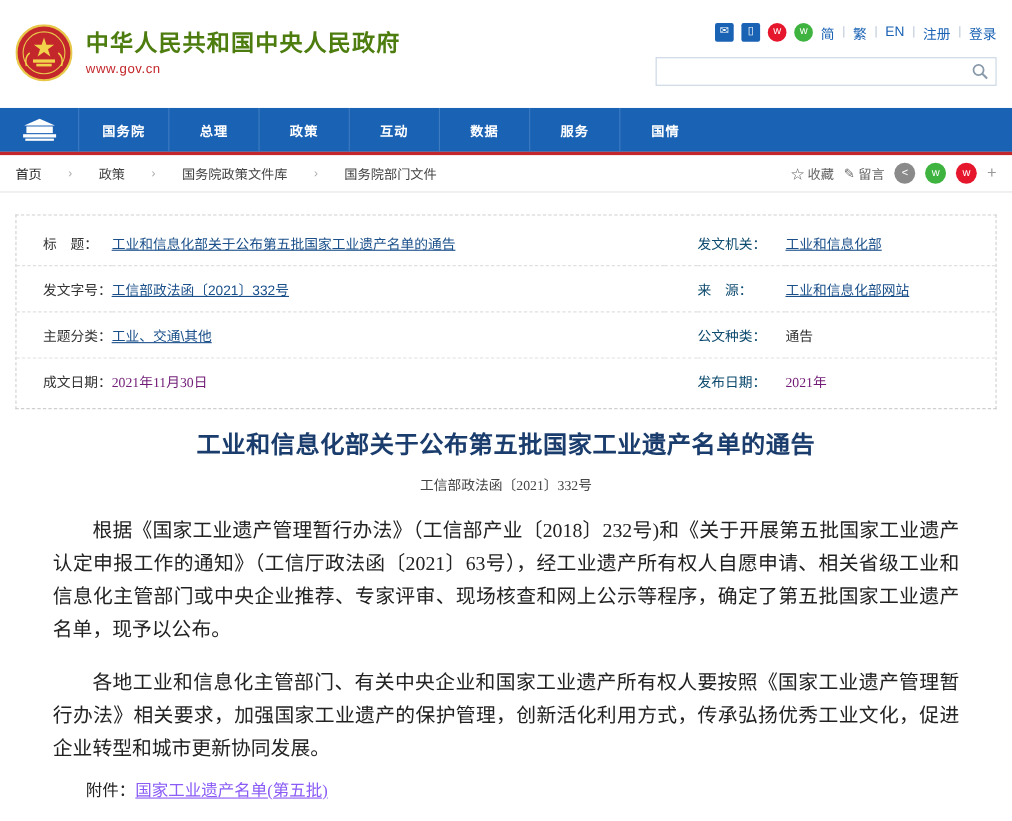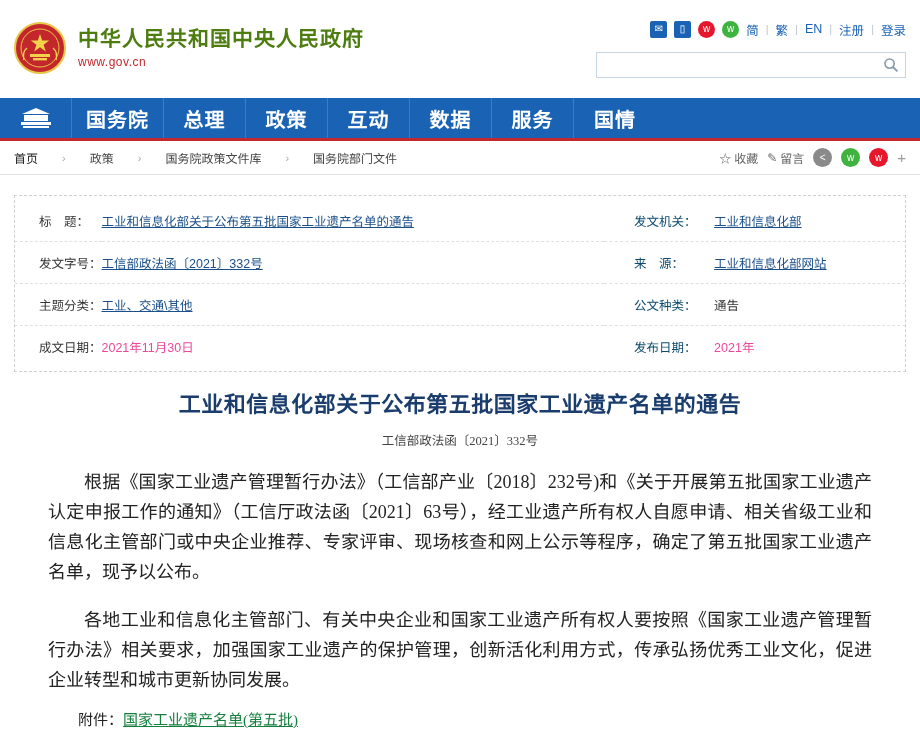--- a/index.html
+++ b/index.html
@@ -126,21 +126,21 @@
     display: flex; align-items: center; justify-content: center;
     border-right: 1px solid #3e7cc2;
   }
   .nav-item {
     flex: 0 0 auto;
     min-width: 82px;
     padding: 16px 14px;
     display: flex;
     align-items: center;
     justify-content: center;
-    font-size: 20px;
+    font-size: 12px;
     font-weight: bold;
     border-right: 1px solid #3e7cc2;
     letter-spacing: 1px;
     cursor: pointer;
     font-family: "Liberation Sans", sans-serif;
   }
   .nav-item:last-child { border-right: 0; }
   .nav-bottom-line {
     height: 3px;
     background: #c3272b;
@@ -209,21 +209,21 @@
     color: #333;
     padding-left: 24px !important;
     white-space: nowrap;
   }
   .val {
     color: #1a4f8a;
     padding-right: 10px !important;
   }
   .val a { color: #1a4f8a; text-decoration: underline; }
   .val.plain { color: #333; }
-  .val.plain2 { color: #ec4899; }
+  .val.plain2 { color: #701a75; font-family: Liberation Serif, serif; }
   .colpad { width: 30px; }
   .lbl2 {
     width: 80px;
     color: #0c4a6e;
     white-space: nowrap;
   }
 
   
   .fontsize {
     text-align: right;
@@ -266,21 +266,21 @@
   }
   .attach {
     font-size: 15px;
     line-height: 30px;
     text-indent: 2em;
     margin-top: 6px;
     font-family: "Liberation Serif", serif;
     color: #222;
   }
   .attach a {
-    color: #15803d;
+    color: #8b5cf6;
     text-decoration: underline;
   }
   .sign {
     text-align: right;
     font-size: 14px;
     line-height: 26px;
     color: #222;
     padding-right: 28px;
     margin-top: 18px;
     font-family: "Liberation Serif", serif;

